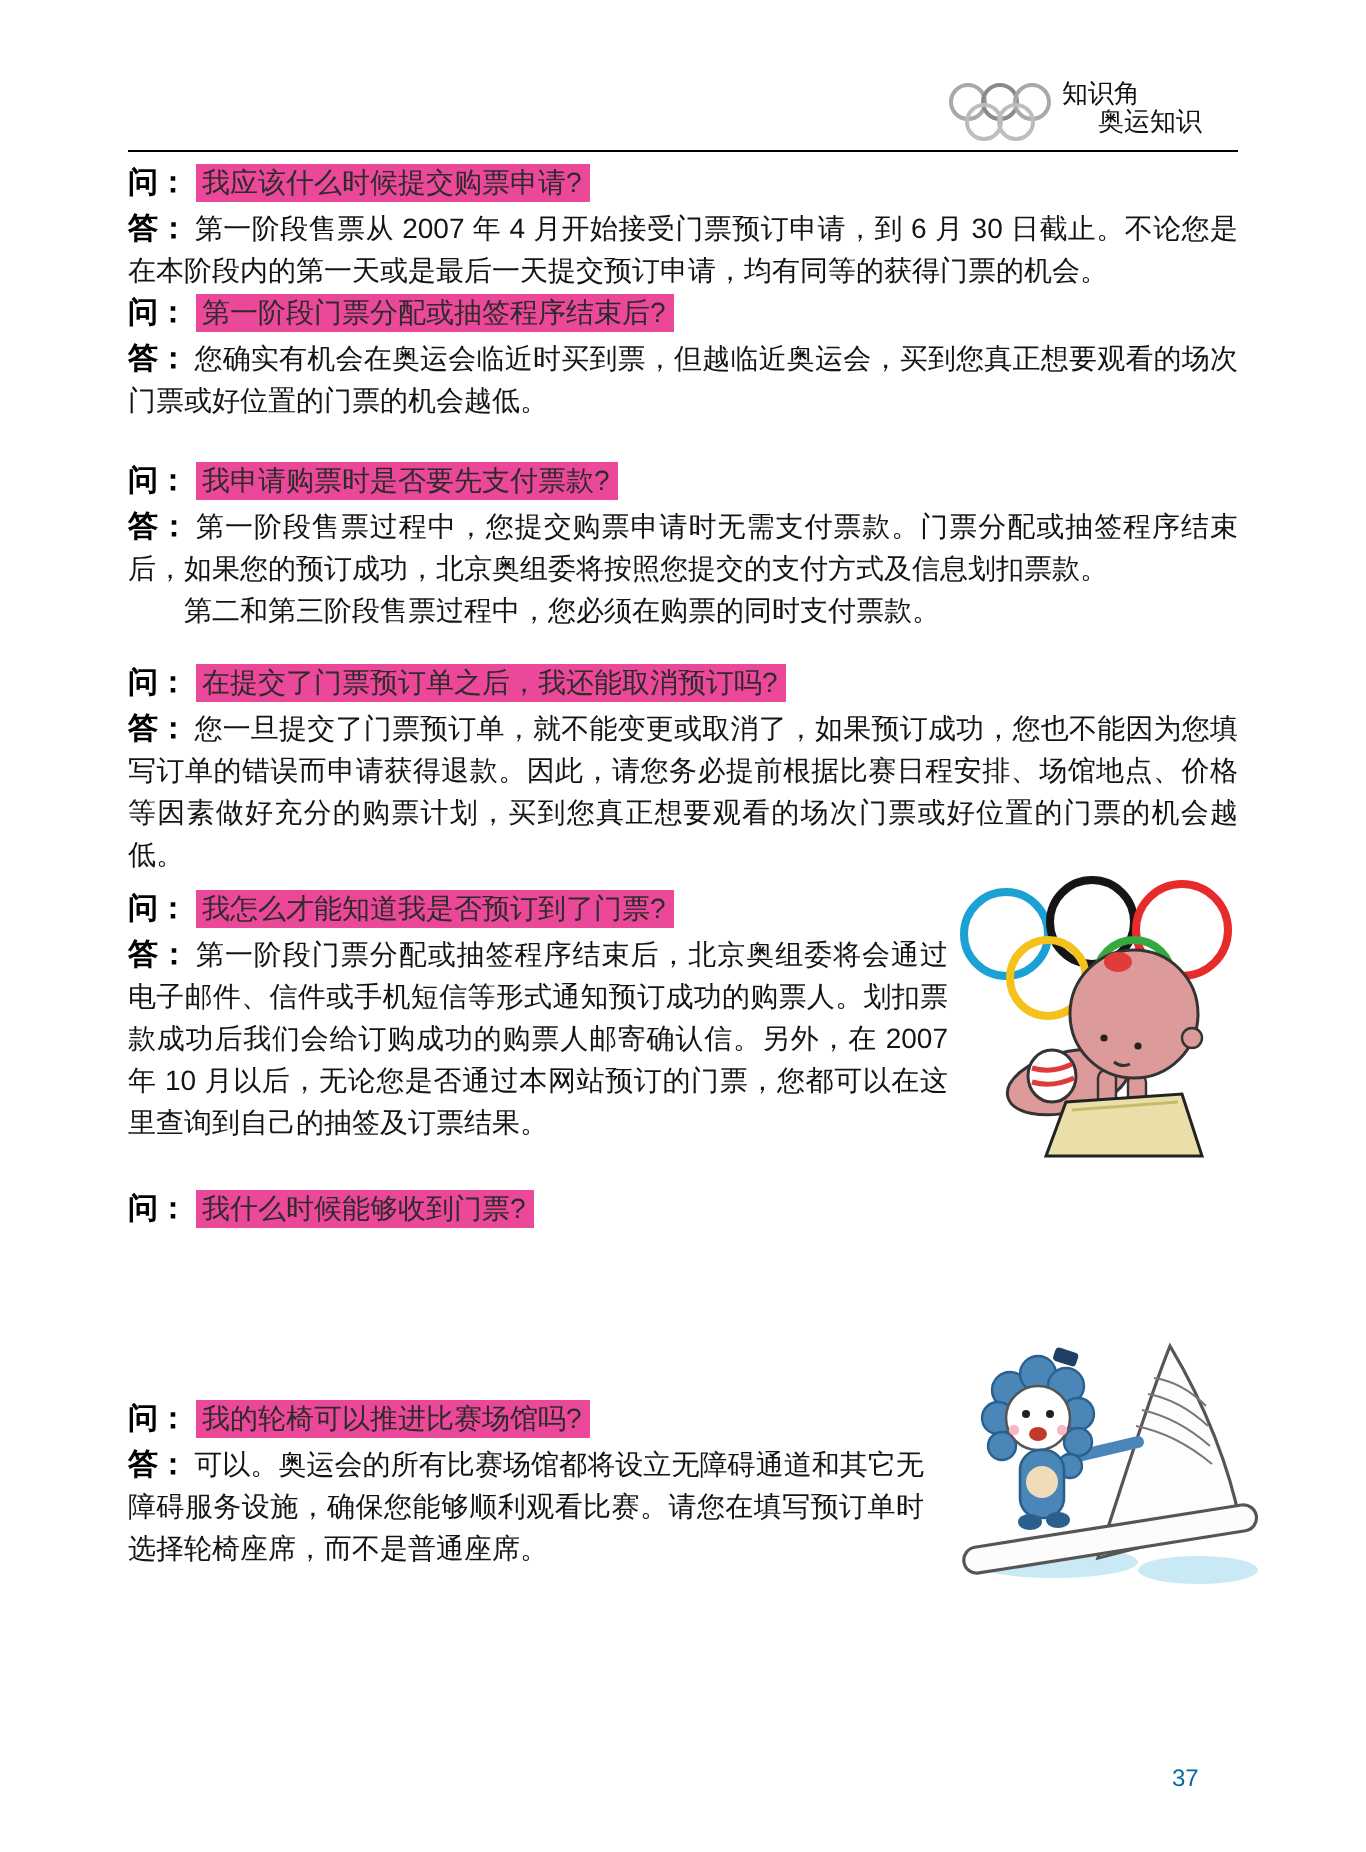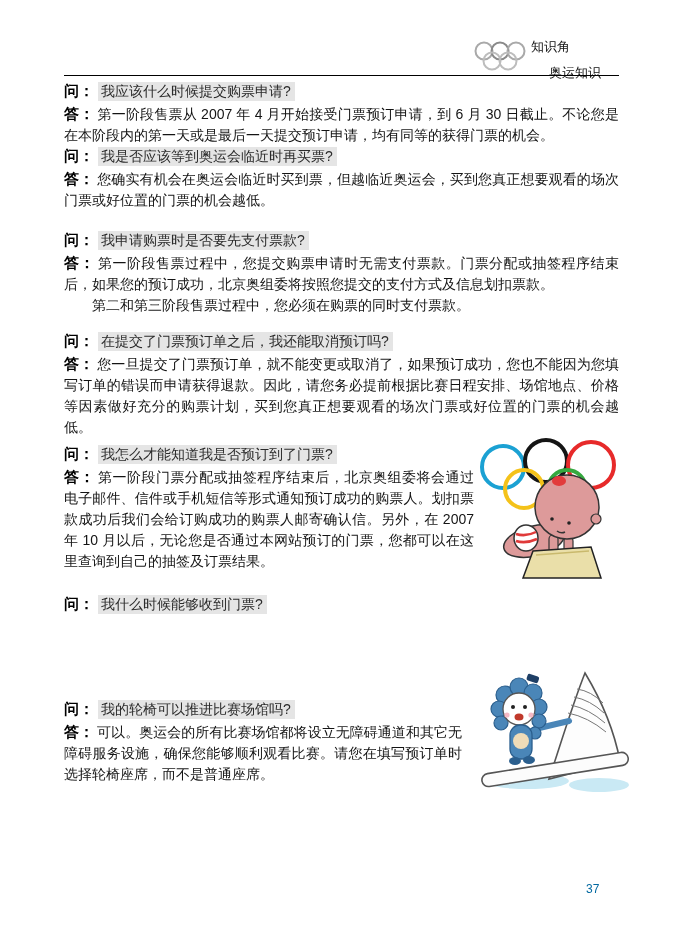--- a/index.html
+++ b/index.html
@@ -9,30 +9,30 @@
     font-family: "Liberation Sans", "DejaVu Sans", sans-serif;
     color: #1a1a1a;
     position: relative;
     overflow: hidden;
   }
   .page { position: relative; width: 683px; height: 678px; background: #fff; }
 
   
   .rings-gray { position: absolute; left: 474px; top: 40px; }
   .h-line1 { position: absolute; left: 531px; top: 38px; font-size: 13px; color: #111; }
-  .h-line2 { position: absolute; left: 549px; top: 64px; font-size: 13px; color: #111; }
+  .h-line2 { position: absolute; left: 549px; top: 52px; font-size: 13px; color: #111; }
   .rule { position: absolute; left: 64px; top: 75px; width: 555px; height: 1px; background: #000; }
 
   
   .qa { position: absolute; left: 64px; width: 555px; }
   .qa.narrow-a .a { width: 410px; }
   .qa.narrow-b .a { width: 398px; }
   .qline { font-size: 14px; line-height: 20px; margin-bottom: 2px; white-space: nowrap; }
   .qlabel { font-weight: bold; font-size: 15px; color: #000; margin-right: 4px; }
-  .qtext { background: #e5e5e5; color: #2b2b2b; padding: 1px 4px 2px 3px; }
+  .qtext { background: #ec4899; color: #2b2b2b; padding: 1px 4px 2px 3px; }
   .a { font-size: 14px; line-height: 21px; text-align: justify; color: #141414; }
   .a p { margin: 0; }
   .alabel { font-weight: bold; font-size: 15px; color: #000; margin-right: 3px; }
   .indent { text-indent: 2em; }
 
   
   .mascot1 { position: absolute; left: 479px; top: 437px; }
   .mascot2 { position: absolute; left: 477px; top: 667px; }
 
   .pagenum { position: absolute; left: 586px; top: 882px; font-size: 12px; color: #0369a1; }
@@ -57,21 +57,21 @@
     <div class="qline">
       <span class="qlabel">问：</span><span class="qtext">我应该什么时候提交购票申请?</span>
     </div>
     <div class="a">
       <p><span class="alabel">答：</span><span>第一阶段售票从 2007 年 4 月开始接受门票预订申请，到 6 月 30 日截止。不论您是在本阶段内的第一天或是最后一天提交预订申请，均有同等的获得门票的机会。</span></p>
     </div>
   </section>
 
   <section class="qa" style="top:146px">
     <div class="qline">
-      <span class="qlabel">问：</span><span class="qtext">我是否应该等到奥运会临近时再买票?</span>
+      <span class="qlabel">问：</span><span class="qtext">第一阶段门票分配或抽签程序结束后?</span>
     </div>
     <div class="a">
       <p><span class="alabel">答：</span><span>您确实有机会在奥运会临近时买到票，但越临近奥运会，买到您真正想要观看的场次门票或好位置的门票的机会越低。</span></p>
     </div>
   </section>
 
   <section class="qa" style="top:230px">
     <div class="qline">
       <span class="qlabel">问：</span><span class="qtext">我申请购票时是否要先支付票款?</span>
     </div>

